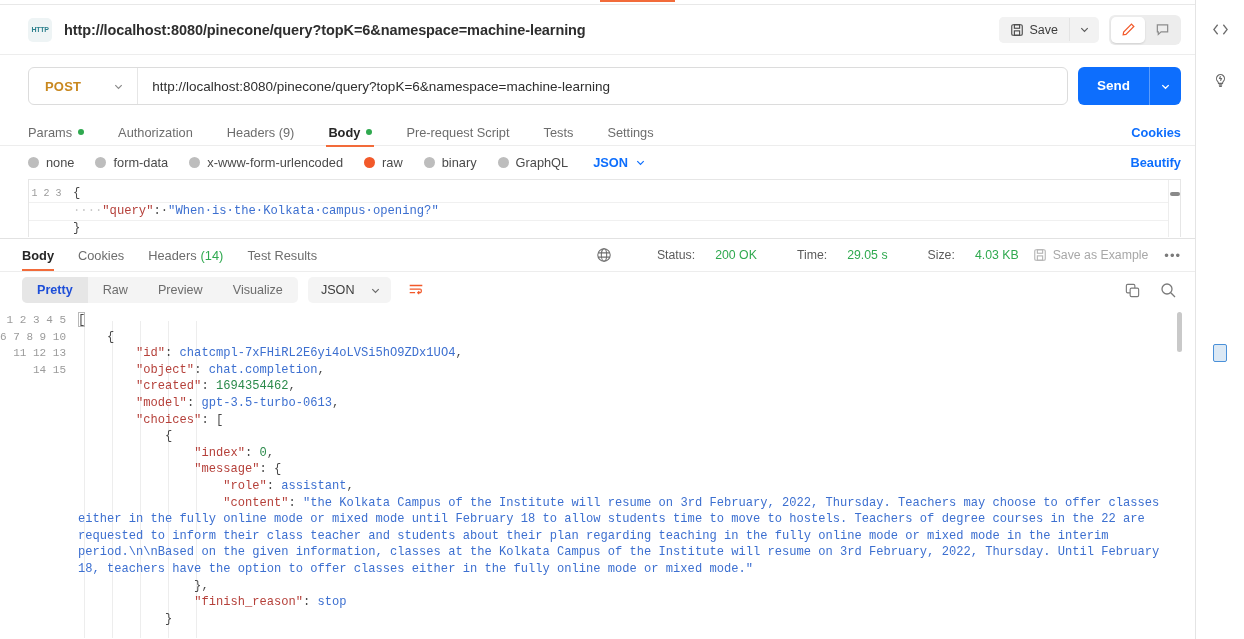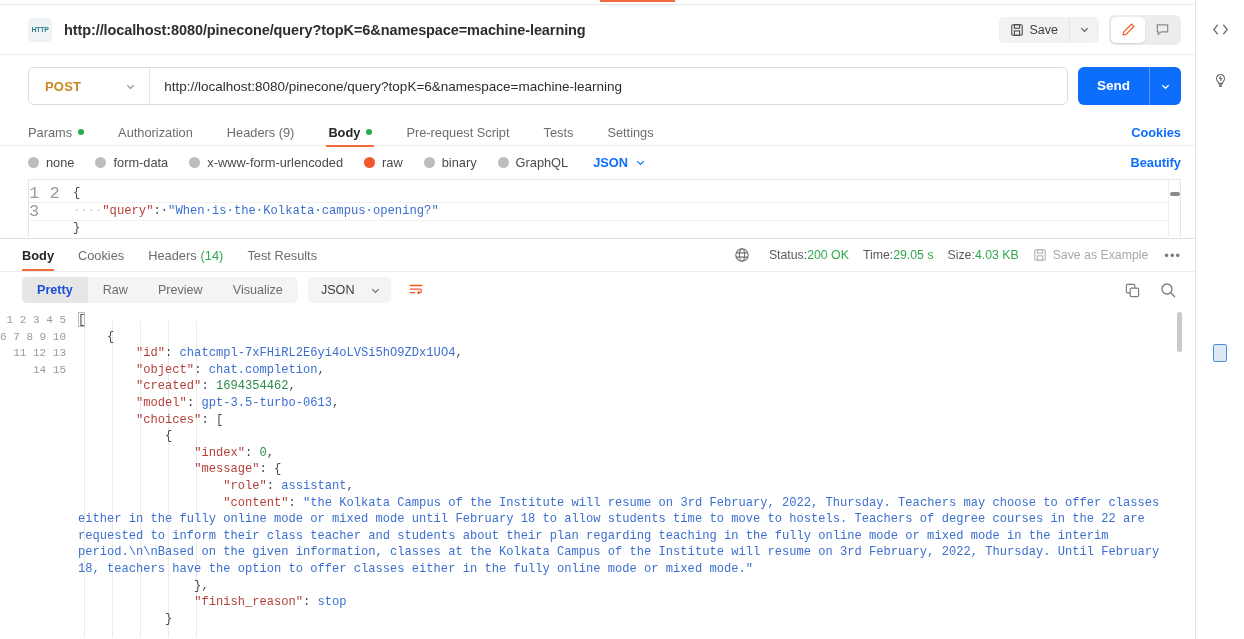--- a/index.html
+++ b/index.html
@@ -58,21 +58,21 @@
   .seg2 .seg-item.on{ background:#ffffff; box-shadow:0 1px 2px rgba(0,0,0,.12); }
   svg.icn{ display:block; }
 
   
   .url-row{ display:flex; align-items:center; padding: 12px 14px 10px 28px; gap:10px; }
   .url-box{
     flex:1; display:flex; align-items:stretch; height: 38px;
     border:1px solid #dcdcdc; border-radius:6px; background:#fff; overflow:hidden;
   }
   .method-sel{
-    display:flex; align-items:center; gap: 44px; padding: 0 13px 0 16px; cursor:pointer;
+    display:flex; align-items:center; gap: 32px; padding: 0 13px 0 16px; cursor:pointer;
     border-right:1px solid #e6e6e6;
   }
   .method-txt{ font-size:13px; font-weight:700; color:#c9881f; letter-spacing:.2px;}
   .url-input{
     flex:1; border:0; outline:none; padding: 0 14px; font-size:13.5px; color:#2f2f2f;
     font-family:"Liberation Sans", sans-serif; background:transparent;
   }
   .send-wrap{
     display:flex; align-items:center; height:38px; background:#0d6efd; border-radius:6px; overflow:hidden; cursor:pointer;
   }
@@ -110,22 +110,22 @@
   .json-sel{ display:flex; align-items:center; gap:7px; color:#0d6efd; font-size:12.8px; font-weight:700; cursor:pointer; margin-left:4px;}
   .bodytype-row .spacer{ margin-left:auto; }
 
   
   .req-editor{
     position:relative; height: 58px; margin-left: 28px; margin-right:14px;
     border:1px solid #e6e6e6; border-bottom:none; background:#fff; overflow:hidden;
   }
   .code-wrap{ display:flex; font-family:"Liberation Mono", monospace; font-size:12.2px; }
   .gutter{
-    width: 44px; flex:0 0 44px; text-align:left; padding: 5px 9px 0 0;
-    color:#9b9b9b; font-size:17px; line-height:17.5px; user-select:none;
+    width: 44px; flex:0 0 44px; text-align:center; padding: 5px 9px 0 0;
+    color:#9b9b9b; font-size:10px; line-height:17.5px; user-select:none;
     font-family:"Liberation Mono", monospace;
   }
   .codelines{ flex:1; padding-top:5px; line-height:17.5px; white-space:pre; color:#3b3b3b; position:relative;}
   .ws{ color:#c9c9c9; }
   .k-key{ color:#b5403a; }
   .k-str{ color:#3c6fd0; }
   .k-num{ color:#2a8a4a; }
   .k-punc{ color:#4a4a4a; }
   .req-scroll{
     position:absolute; right:0; top:0; width:12px; height:100%;
@@ -143,21 +143,21 @@
   .rsptab{
     position:relative; display:flex;align-items:center; gap:4px;
     padding: 0 12px; height:32px; font-size:12.8px; color:#6d6d6d; cursor:pointer;
   }
   .rsptab:first-child{ padding-left:0;}
   .rsptab.active{ color:#262626; font-weight:700;}
   .rsptab.active:after{ content:""; position:absolute; left:0; right:12px; bottom:0; height:2px; background:#f26b3a;}
   .cnt-green{ color:#2fa94f; }
   .resp-meta{ margin-left:auto; display:flex; align-items:center; gap:14px; font-size:12.3px; color:#5b5b5b;}
   .resp-meta .v{ color:#2fa94f; }
-  .meta-item{ display:flex; align-items:center; gap:0;}
+  .meta-item{ display:flex; align-items:center; gap:20px;margin-left:26px;}
   .save-ex{ display:flex; align-items:center; gap:6px; color:#a8a8a8; font-size:12.3px; cursor:pointer;}
   .dots{ letter-spacing:1px; color:#7a7a7a; cursor:pointer; font-size:13px; padding-left:2px;}
 
   
   .resp-toolbar{
     display:flex; align-items:center; padding: 6px 14px 6px 22px; gap: 10px; height:36px;
   }
   .seg-pretty{ display:flex; align-items:center; background:#f4f4f4; border-radius:5px; padding:0; overflow:hidden;}
   .seg-pretty .it{ padding: 6px 15px; font-size:12.6px; color:#6d6d6d; cursor:pointer;}
   .seg-pretty .it.on{ background:#e6e6e6; color:#1d4ed8; font-weight:700;}

